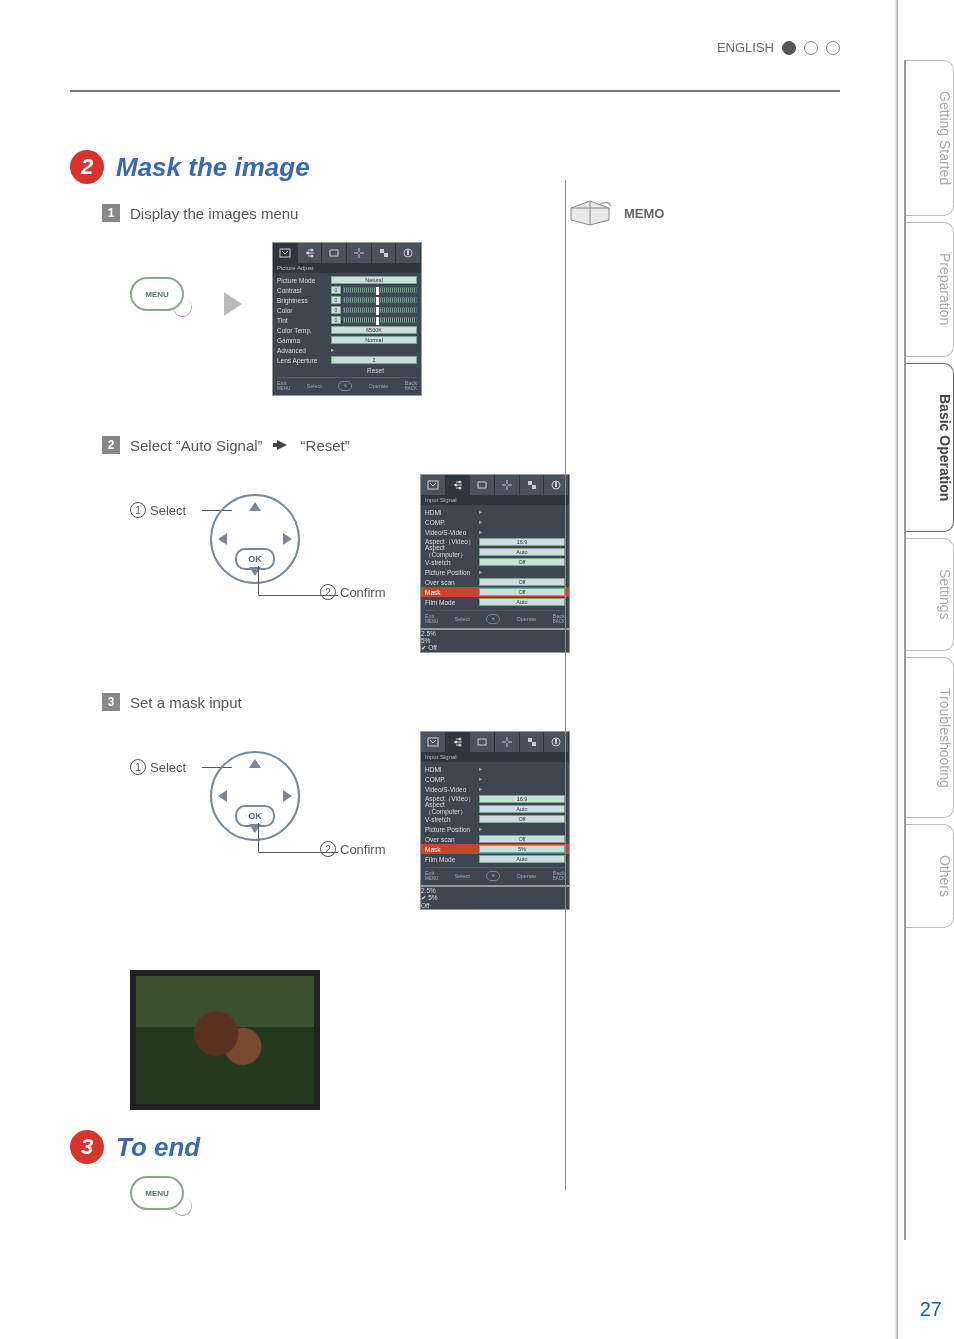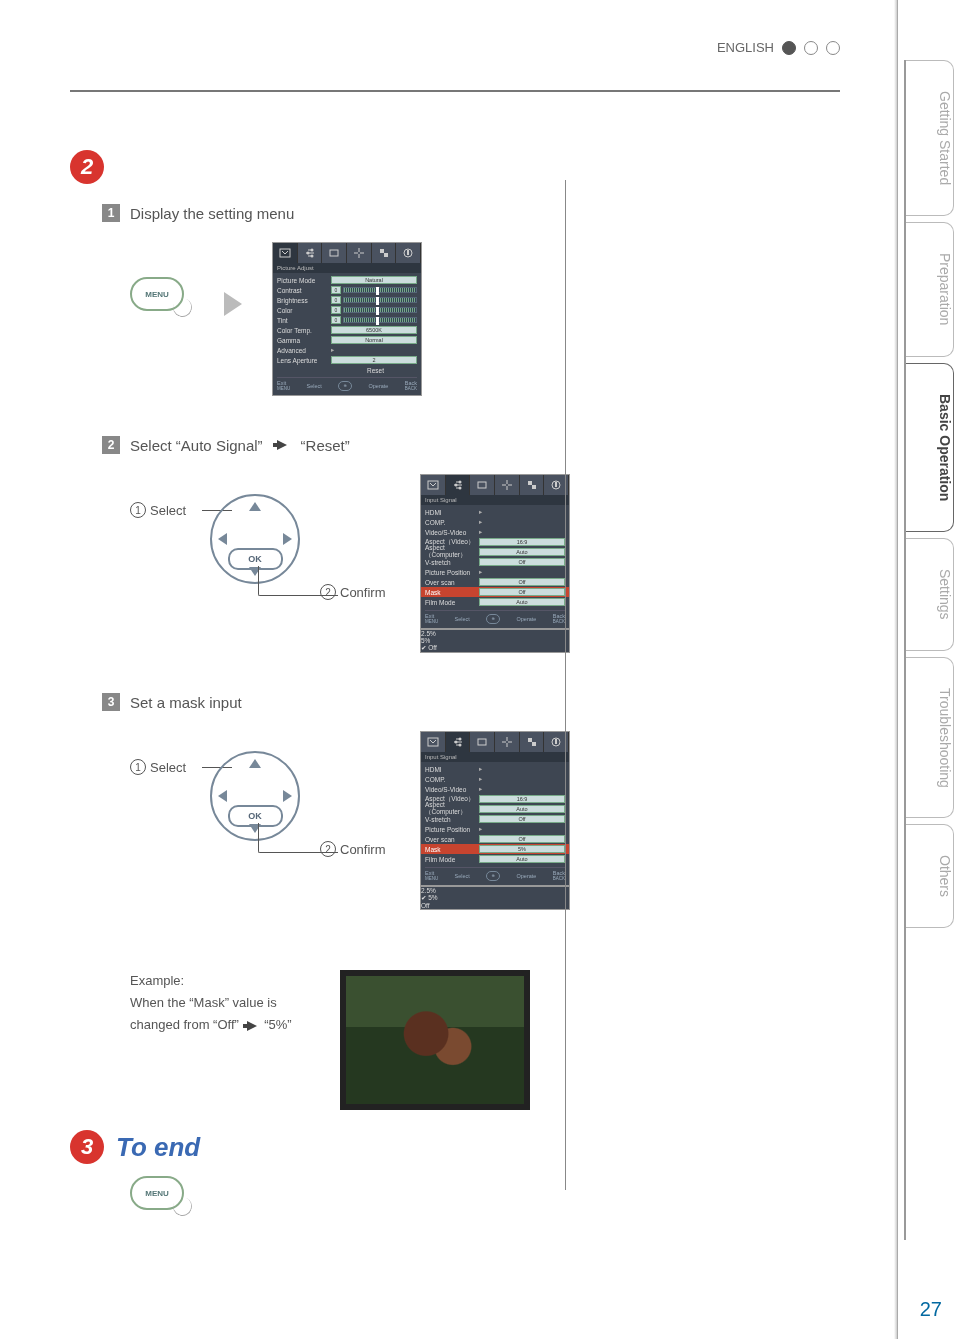--- a/index.html
+++ b/index.html
@@ -137,21 +137,21 @@
   }
   .osd .reset { display:flex; justify-content:flex-end; margin-top:2px; }
   .osd .reset .valbox { flex: 0 0 50px; }
   .osd-wrap { position: relative; }
   
   .okpad {
     width: 90px; height: 90px; border: 2px solid #789; border-radius: 50%;
     position: relative; display: flex; align-items: center; justify-content: center;
   }
   .okpad .center {
-    width: 55px; height: 22px; border: 2px solid #789; border-radius: 10px;
+    width: 40px; height: 22px; border: 2px solid #789; border-radius: 10px;
     display: flex; align-items: center; justify-content: center;
     font-size: 9px; font-weight: bold; color: #567; margin-top: 40px;
   }
   .okpad .tri {
     position: absolute; width: 0; height: 0;
   }
   .okpad .tri.up { top: 6px; left: 50%; transform: translateX(-50%);
     border-left: 6px solid transparent; border-right: 6px solid transparent; border-bottom: 9px solid #789; }
   .okpad .tri.down { bottom: 6px; left: 50%; transform: translateX(-50%);
     border-left: 6px solid transparent; border-right: 6px solid transparent; border-top: 9px solid #789; }
@@ -248,25 +248,26 @@
   <div class="top-header">
     <span>ENGLISH</span>
     <span class="dot filled"></span>
     <span class="dot"></span>
     <span class="dot"></span>
   </div>
   <div class="top-rule"></div>
 
   <div class="section-head">
     <div class="big-circle">2</div>
+    <div class="section-title">Mask the image</div>
   </div>
 
   <div class="step-row">
     <div class="step-num">1</div>
-    <span>Display the setting menu</span>
+    <span>Display the images menu</span>
   </div>
   <div class="content-row">
     <div style="display:flex;align-items:center;gap:40px;margin-top:30px;">
       <div class="remote-menu">
         <span>MENU</span>
       </div>
       <div class="big-arrow"></div>
     </div>
     <div class="osd-wrap">
       <div class="osd" id="osd1">
@@ -627,45 +628,46 @@
       <div class="popup" id="popup3"></div>
     <div class="osd popup" style="top: 86px;">
           <div class="prow ">2.5%</div>
           <div class="prow sel">✔ 5%</div>
           <div class="prow ">Off</div>
         </div>
       </div>
   </div>
 
   <div class="example-row">
-    <div class="example-text">
-      <div>Example:</div>
-      <div>When the “Mask” value is</div>
-      <div>
-        <span>changed from “Off”</span>
-        <span class="small-arrow"></span>
-        <span>“5%”</span>
-      </div>
-    </div>
     <div class="photo"></div>
   </div>
 
   <div class="section-head section3">
     <div class="big-circle">3</div>
     <div class="section-title">To end</div>
   </div>
   <div style="margin-left:60px;margin-top:12px">
     <div class="remote-menu">
       <span>MENU</span>
     </div>
   </div>
 
   <div class="vdiv"></div>
 
   <div class="memo">
+    <div class="memo-head">
+      <span class="memo-icon">
+        <svg viewBox="0 0 42 26">
+            <path d="M1 8 L20 1 L39 8 L39 20 L20 25 L1 20 Z" fill="#e8e8e8" stroke="#888"></path>
+            <path d="M20 1 L20 25 M1 8 L39 8" stroke="#888" fill="none"></path>
+            <path d="M30 4 Q38 0 41 6" stroke="#8ac" fill="none" stroke-width="1.5"></path>
+          </svg>
+      </span>
+      <span>MEMO</span>
+    </div>
   </div>
 
 </div>
 
 <div class="sidetabs" id="sidetabs">
     <div class="sidetab">Getting Started</div>
     <div class="sidetab">Preparation</div>
     <div class="sidetab active">Basic Operation</div>
     <div class="sidetab">Settings</div>
     <div class="sidetab">Troubleshooting</div>

